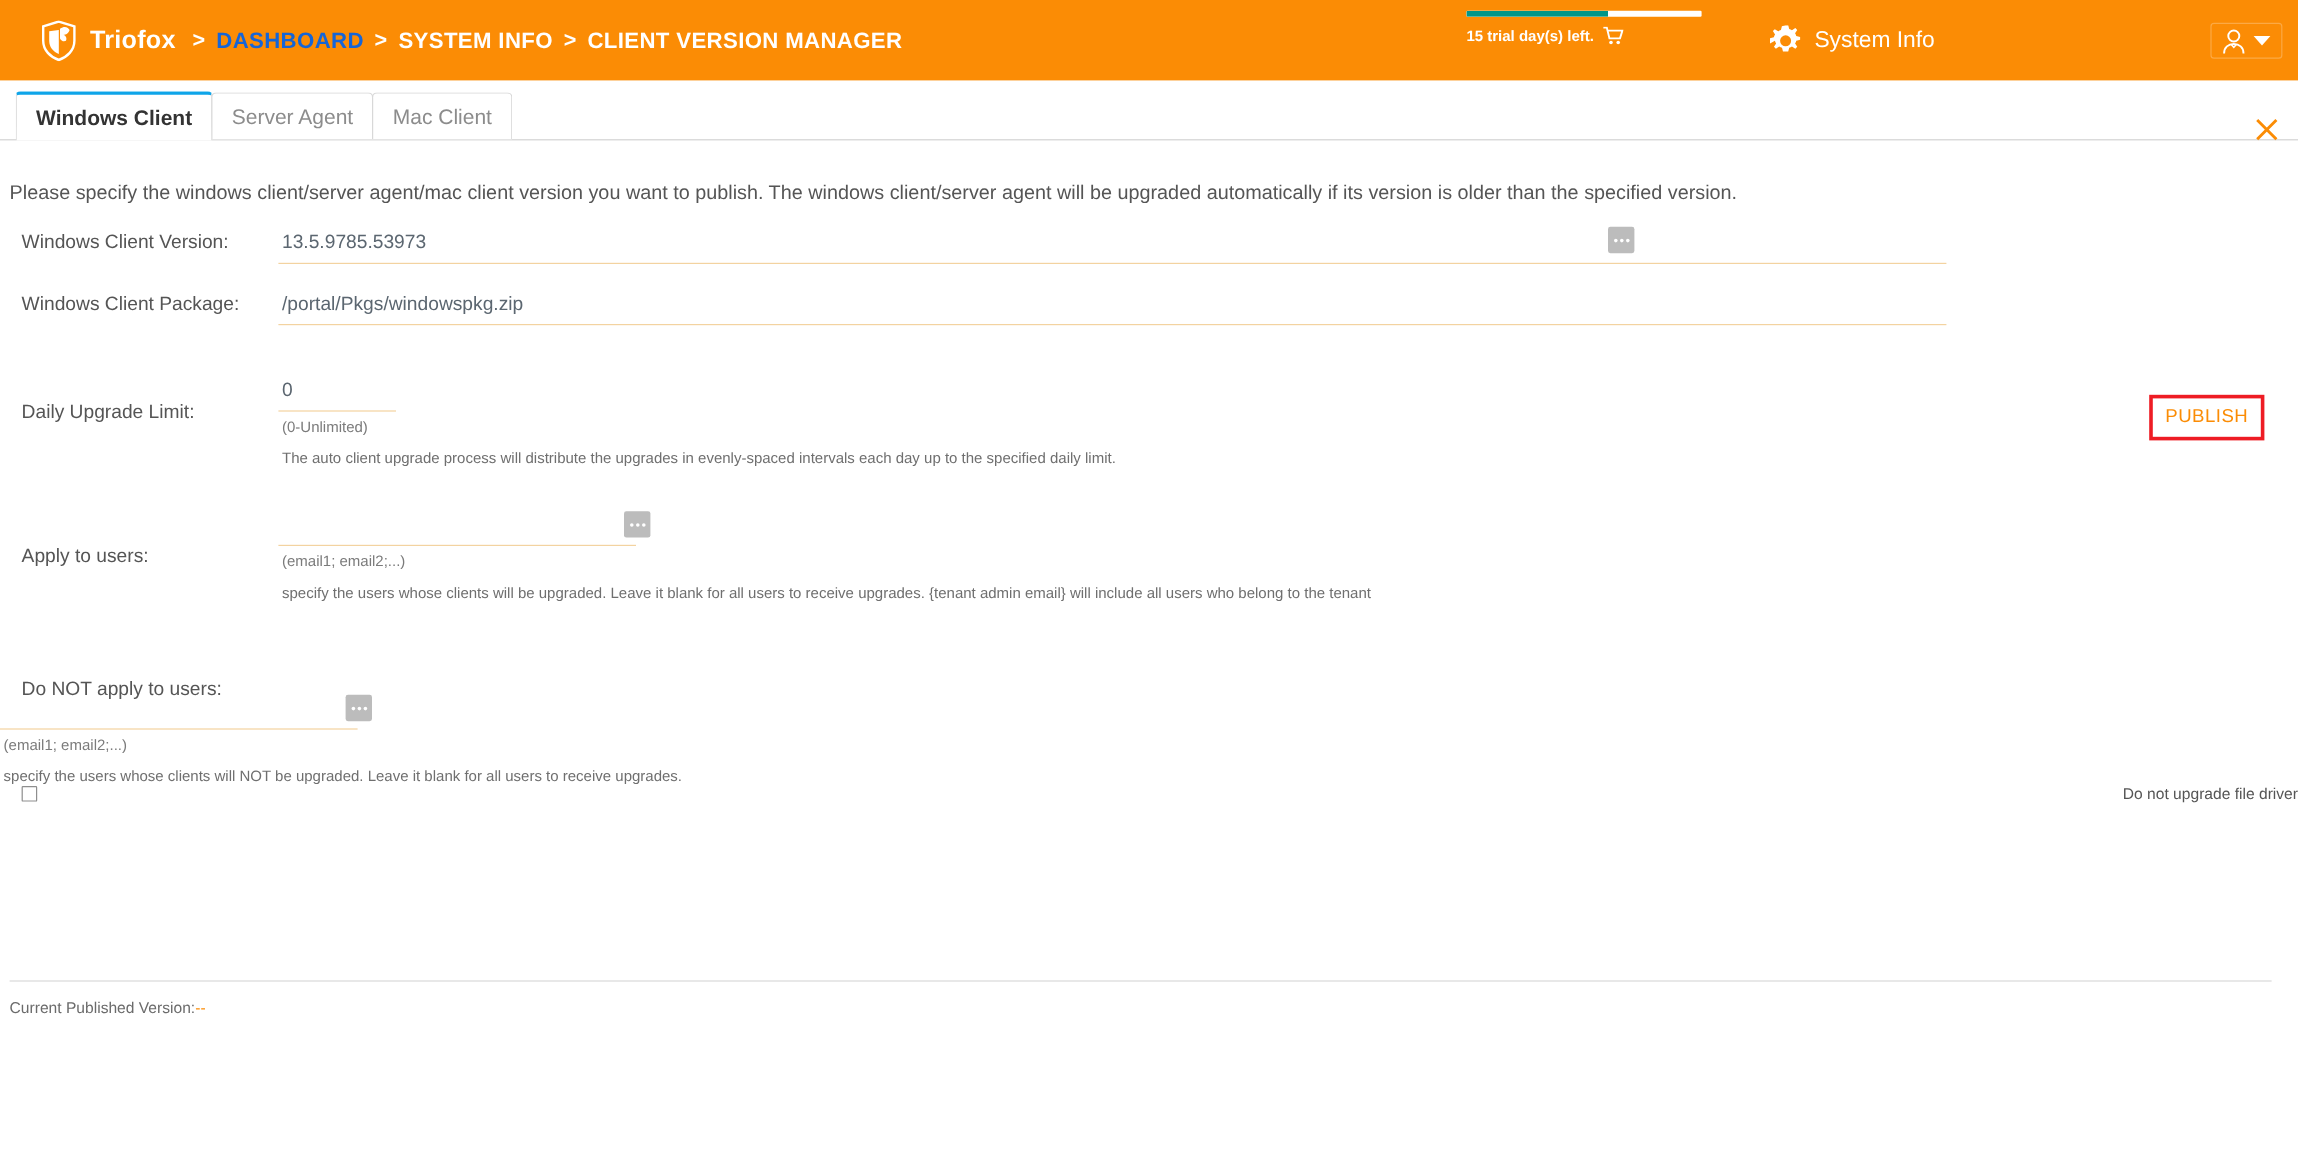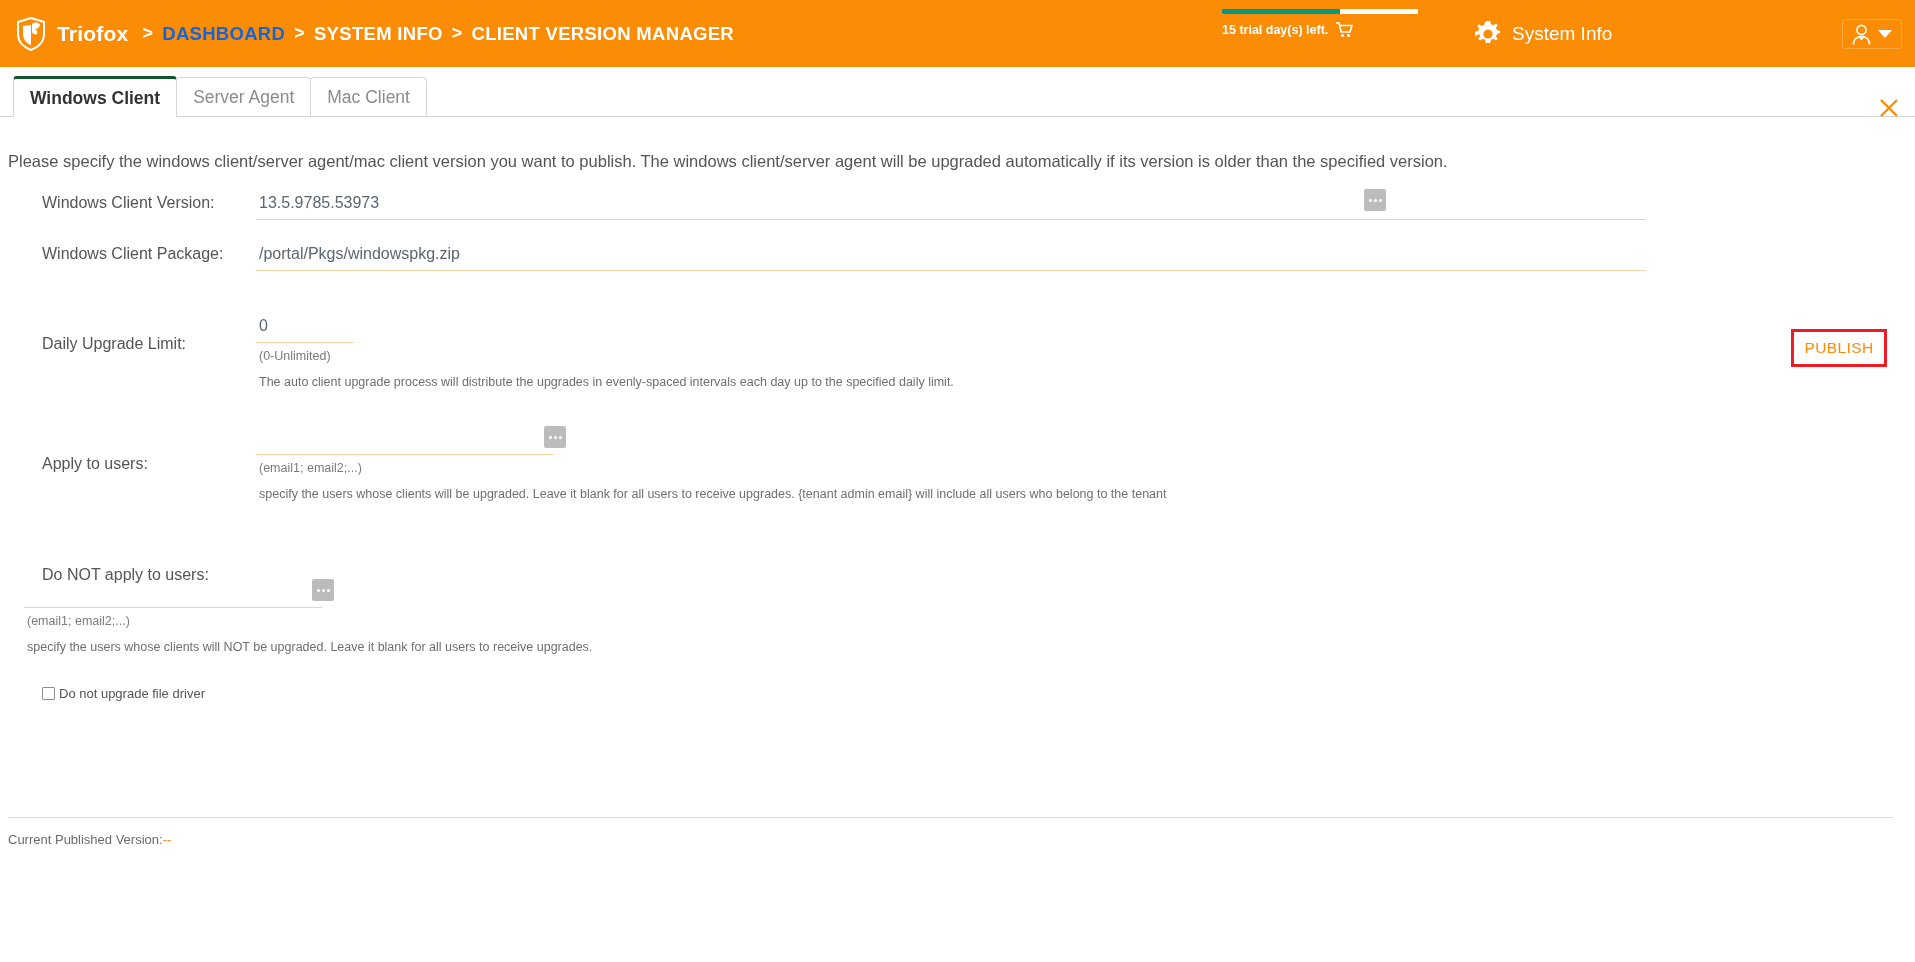--- a/index.html
+++ b/index.html
@@ -12,20 +12,21 @@
     overflow: hidden;
   }
 
   
   .topbar {
     position: relative;
     height: 67px;
     background: #fb8c05;
     display: flex;
     align-items: center;
+    padding-left: 18px;
   }
   .brand {
     display: flex;
     align-items: center;
     padding-left: 16px;
     gap: 11px;
   }
   .shield-icon { width: 30px; height: 34px; display: block; }
   .brand-name {
     color: #ffffff;
@@ -136,21 +137,21 @@
     border: 1px solid #d8d8d8;
     border-bottom: none;
     border-radius: 4px 4px 0 0;
     margin-right: -1px;
     cursor: pointer;
     white-space: nowrap;
   }
   .tab.active {
     color: #333333;
     font-weight: bold;
-    border-top: 3px solid #14532d;
+    border-top: 3px solid #0ea5e9;
     height: 41px;
     z-index: 2;
     margin-bottom: -1px;
     background: #ffffff;
   }
   .close-x {
     position: absolute;
     right: 13px;
     top: 28px;
     width: 26px;
@@ -169,21 +170,20 @@
     margin: 0;
     padding: 34px 0 0 8px;
     font-size: 16.5px;
     color: #555555;
     line-height: 1.3;
   }
 
   .form {
     position: relative;
     margin-top: 22px;
-    padding-left: 24px;
   }
   .row {
     position: relative;
     display: flex;
     align-items: flex-start;
   }
   .lbl {
     width: 232px;
     padding-left: 18px;
     font-size: 16px;
@@ -244,23 +244,24 @@
   }
   .publish-label {
     color: #fb8c05;
     font-size: 15.5px;
     letter-spacing: .4px;
   }
 
   .cb-row {
     display: flex;
     align-items: center;
-    gap: 4px;
+    gap: 19px;
     padding-left: 18px;
-    margin-top: 32px;
+    margin-top: 0;
+    justify-content: space-between;
   }
   .cb {
     width: 13px; height: 13px;
     border: 1px solid #8e8e8e;
     background: #ffffff;
     border-radius: 1px;
     cursor: pointer;
     flex: none;
   }
   .cb-label { font-size: 13px; color: #555555; }

